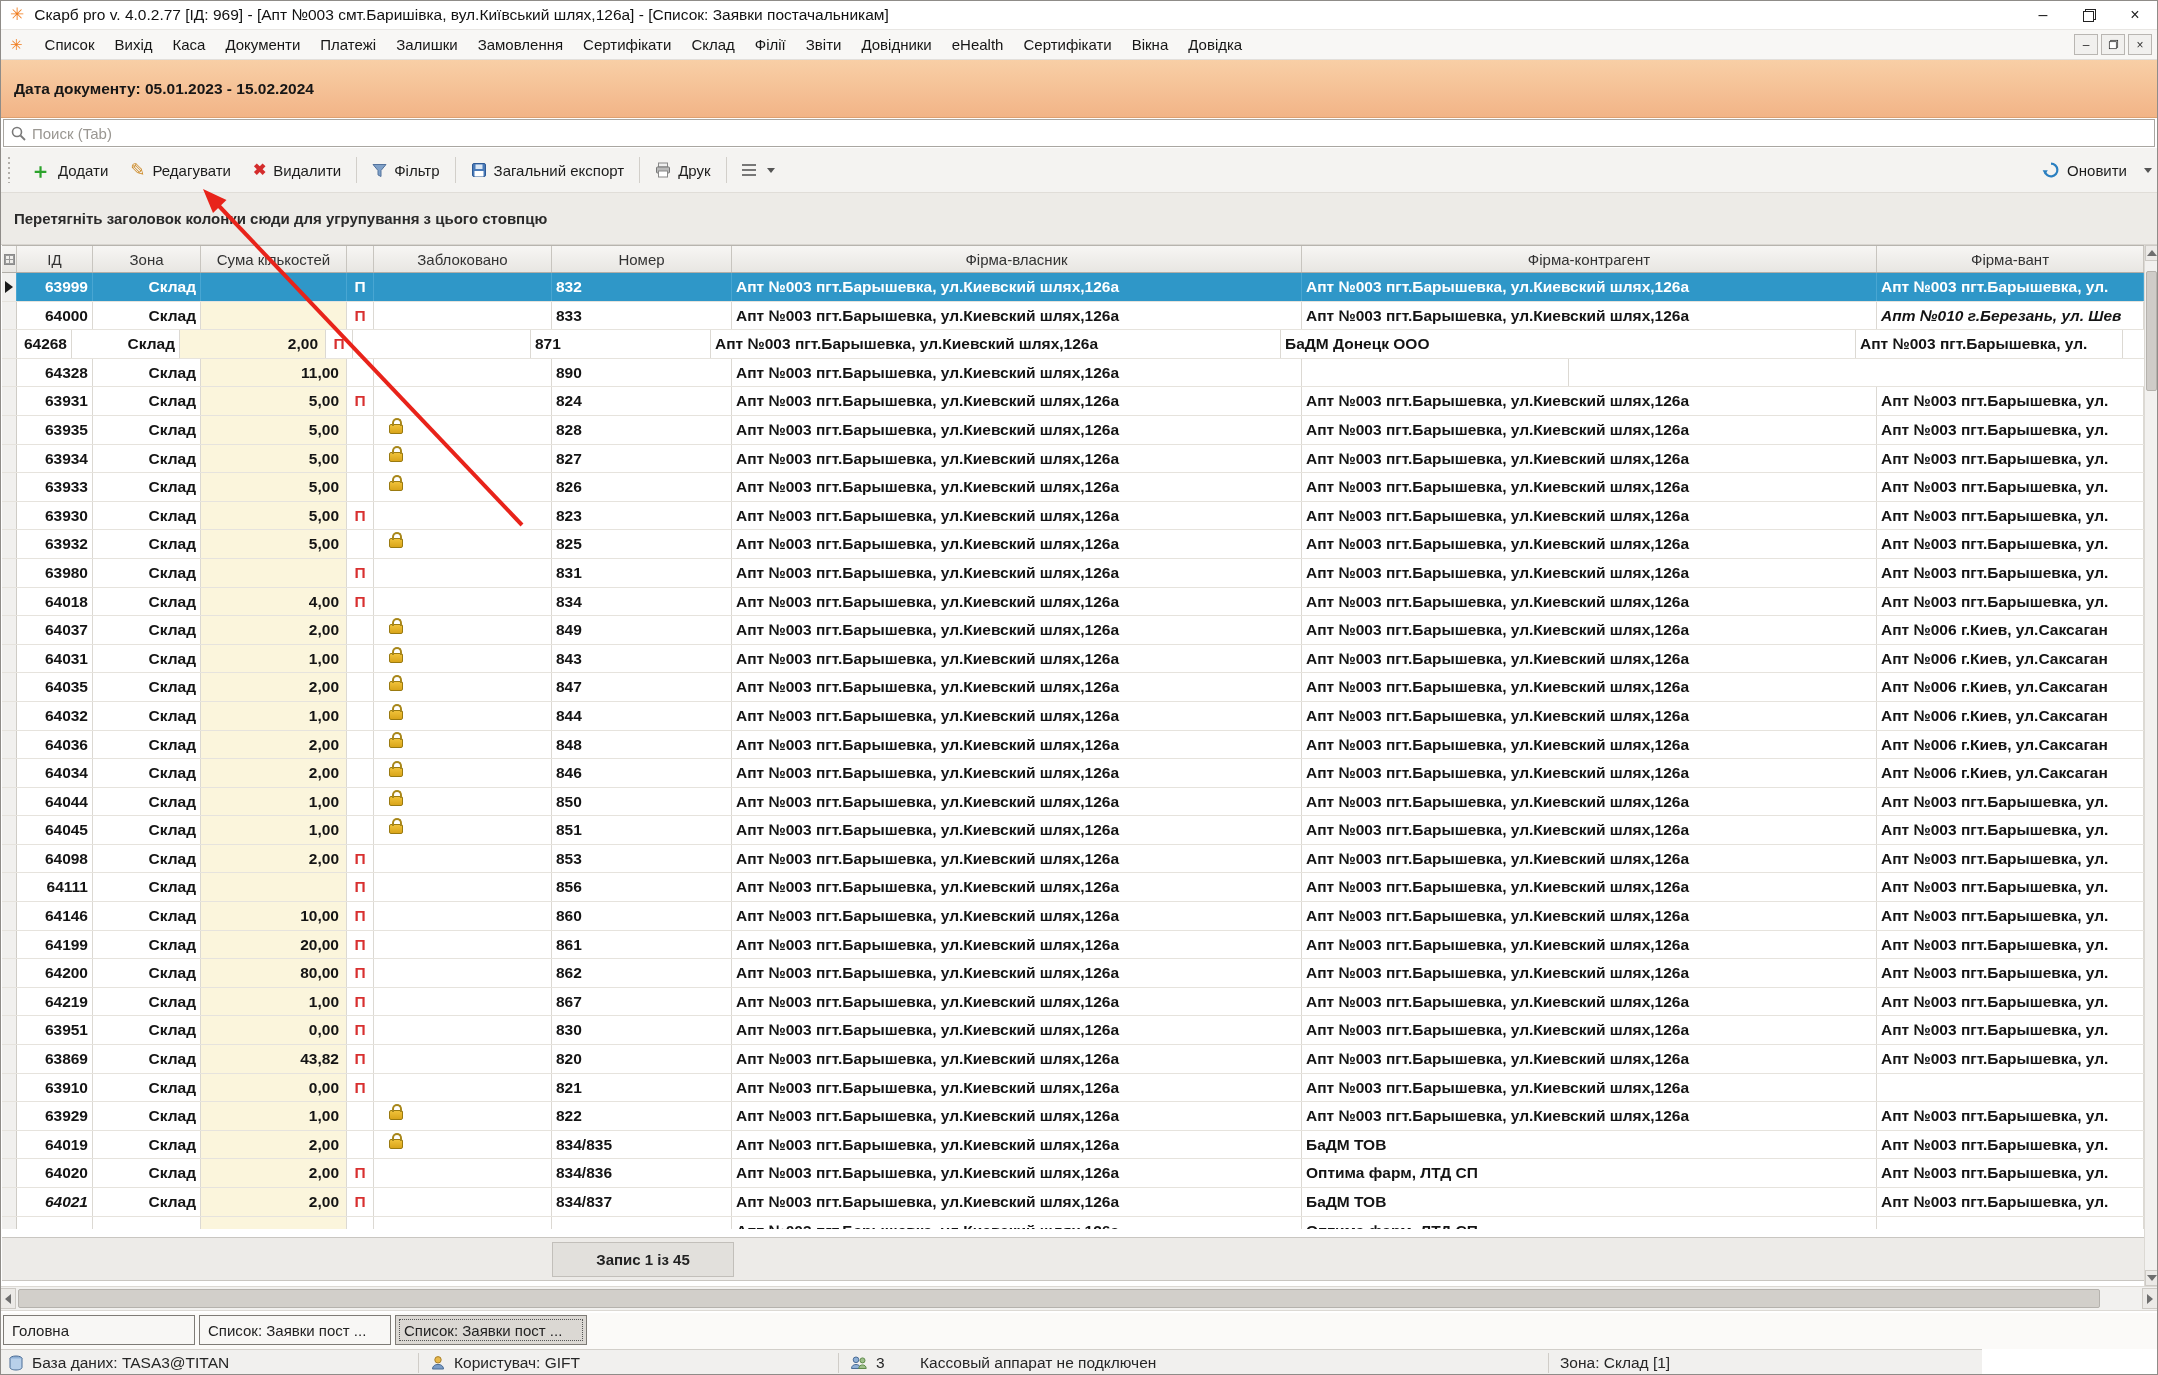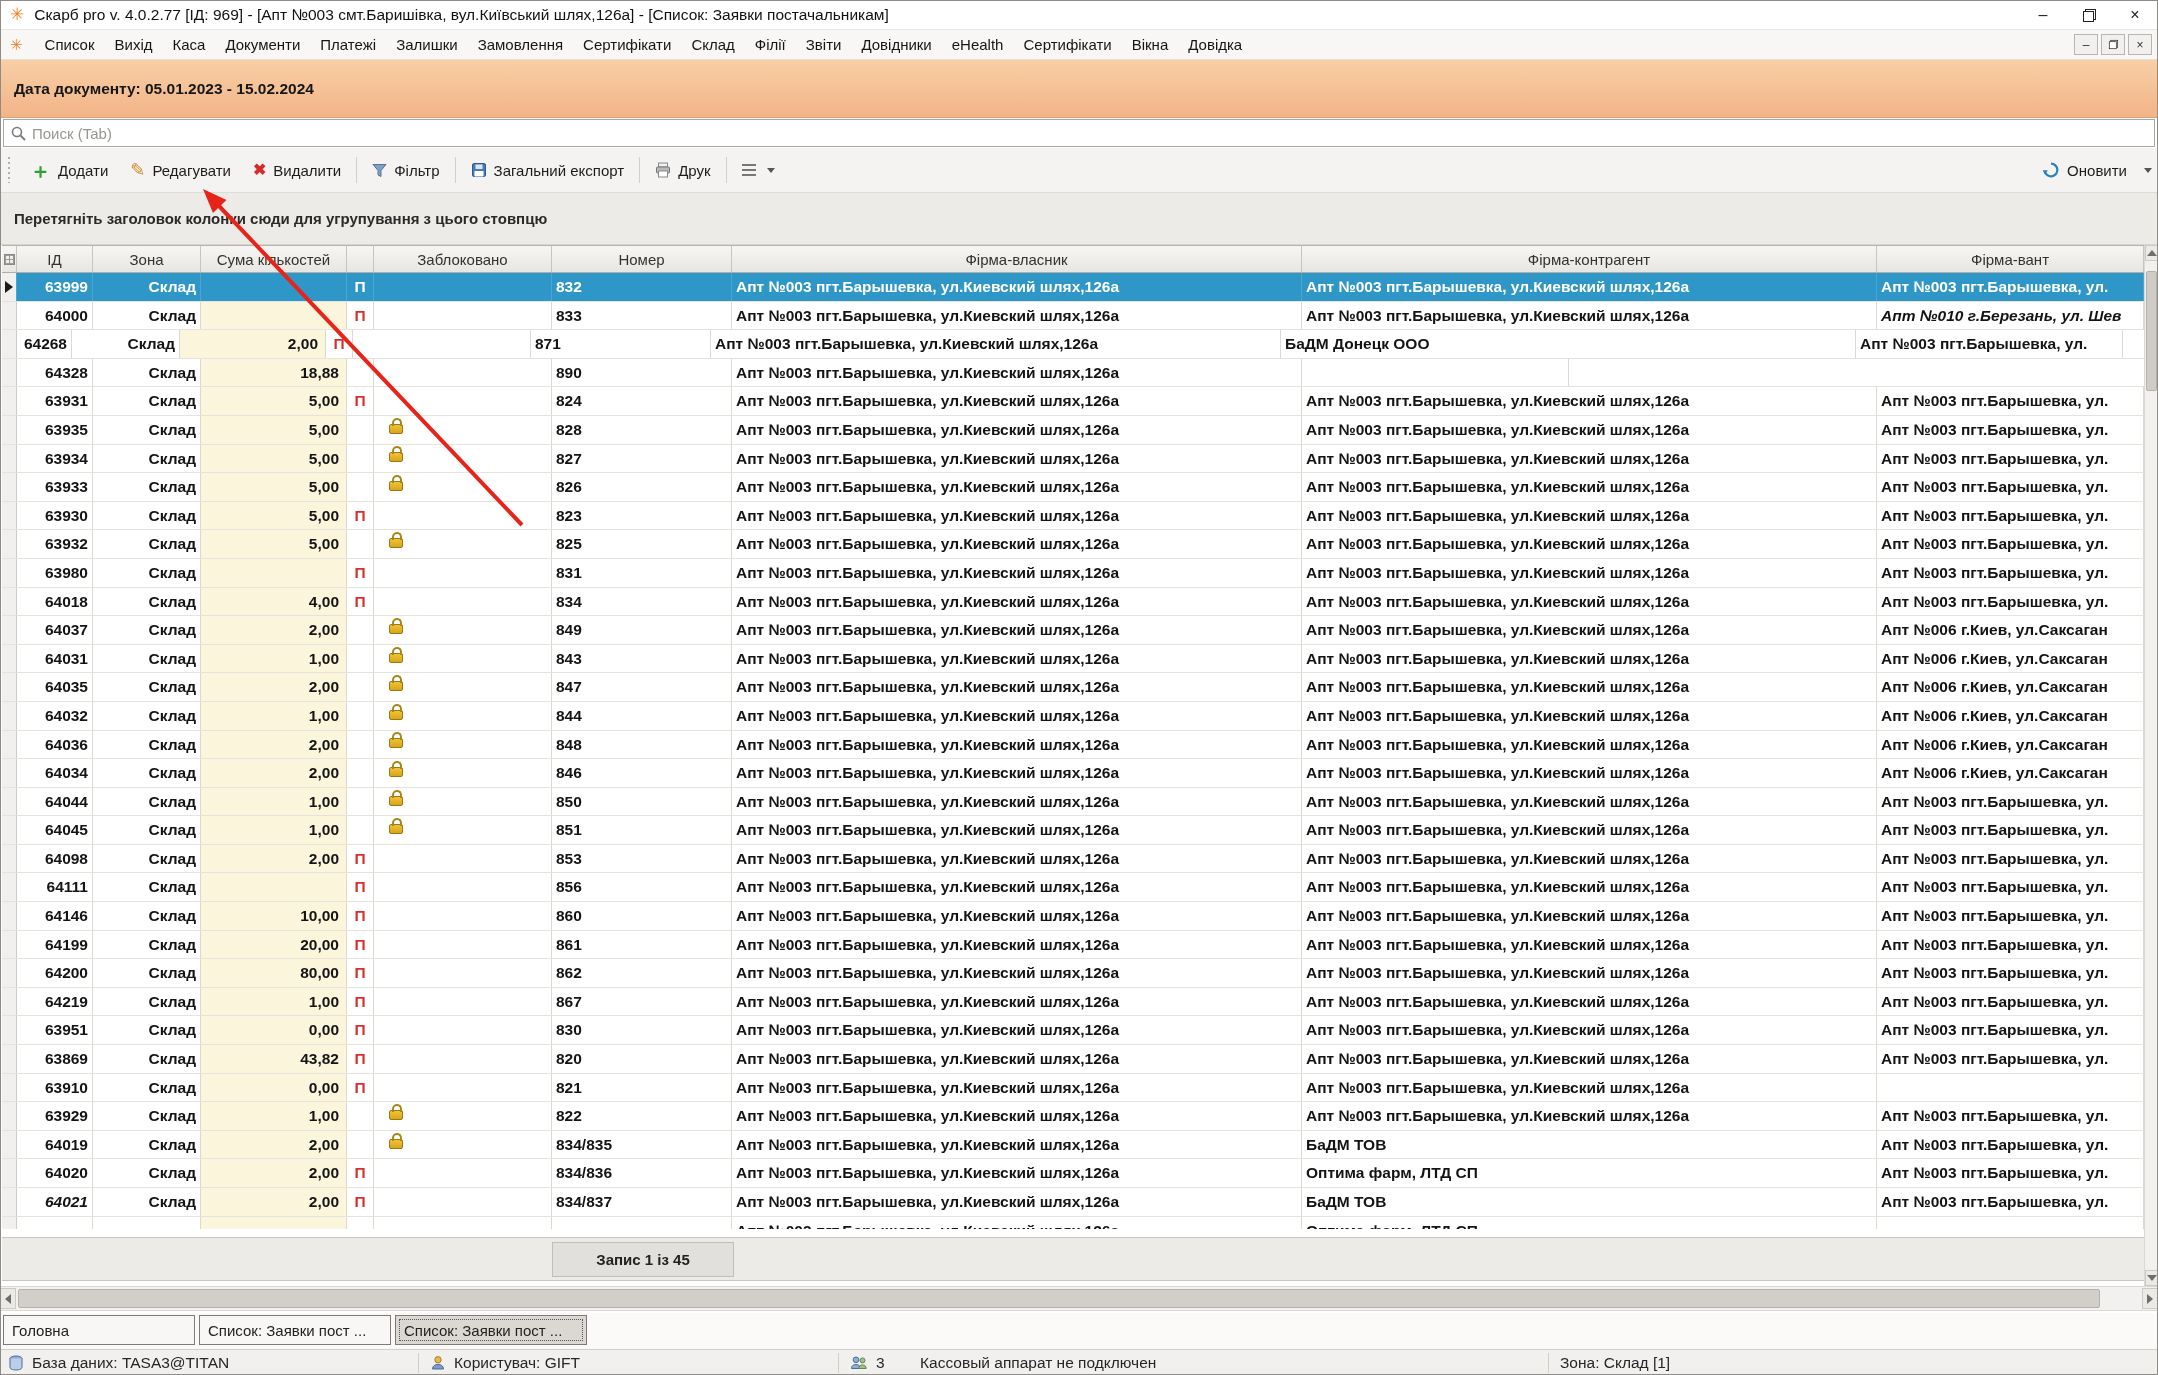--- a/index.html
+++ b/index.html
@@ -94,21 +94,21 @@
   .hs-btn{position:absolute;top:1px;width:16px;height:21px;background:#eceae7;border:1px solid #cdcac5;display:flex;align-items:center;justify-content:center}
   .hs-left{left:0}.hs-right{right:0}
   .hs-thumb{position:absolute;left:18px;top:2px;width:2082px;height:19px;background:#d2cfca;border:1px solid #b5b2ad;border-radius:2px}
 
   
   .tabbar{position:absolute;left:0;top:1313px;width:2158px;height:36px;background:#fbfaf8;display:flex;align-items:flex-start;padding:2px 0 0 3px;gap:4px}
   .tab{width:192px;height:30px;border:1px solid #7e7b76;background:#f8f7f5;display:flex;align-items:center;padding-left:8px;font-size:15px;color:#222;white-space:nowrap;overflow:hidden}
   .tab.active{background:#dbd8d3;outline:1px dotted #555;outline-offset:-5px}
 
   
-  .statusbar{position:absolute;left:0;top:1349px;width:2158px;height:26px;background:#f1f0ee;border-top:1px solid #d2cfca;font-size:15.5px;color:#262626}
+  .statusbar{position:absolute;left:0;top:1349px;width:1982px;height:26px;background:#f1f0ee;border-top:1px solid #d2cfca;font-size:15.5px;color:#262626}
   .sb-item{position:absolute;top:0;height:100%;display:flex;align-items:center;gap:8px;white-space:nowrap}
   .sb-sep{position:absolute;top:3px;width:1px;height:20px;background:#d0cdc8}
 
   
   .annotation{position:absolute;left:0;top:0;pointer-events:none;z-index:50}
 </style>
 </head>
 <body>
 
 <div class="frame"></div>
@@ -286,21 +286,21 @@
       <div class="cell c-lock" style="width: 178px;"></div>
       <div class="cell c-num" style="width: 180px;">871</div>
       <div class="cell c-owner" style="width: 570px;">Апт №003 пгт.Барышевка, ул.Киевский шлях,126а</div>
       <div class="cell c-contra" style="width: 575px;">БаДМ Донецк ООО</div>
       <div class="cell c-consig" style="width: 267px;">Апт №003 пгт.Барышевка, ул.</div>
     </div>
     <div class="row">
       <div class="cell c-ind" style="width: 15px;"></div>
       <div class="cell c-id" style="width: 76px;">64328</div>
       <div class="cell c-zone" style="width: 108px;">Склад</div>
-      <div class="cell c-qty" style="width: 146px;">18,88</div>
+      <div class="cell c-qty" style="width: 146px;">11,00</div>
       <div class="cell c-p" style="width: 27px;"></div>
       <div class="cell c-lock" style="width: 178px;"></div>
       <div class="cell c-num" style="width: 180px;">890</div>
       <div class="cell c-owner" style="width: 570px;">Апт №003 пгт.Барышевка, ул.Киевский шлях,126а</div>
       <div class="cell c-consig" style="width: 267px;"></div>
     </div>
     <div class="row">
       <div class="cell c-ind" style="width: 15px;"></div>
       <div class="cell c-id" style="width: 76px;">63931</div>
       <div class="cell c-zone" style="width: 108px;">Склад</div>

